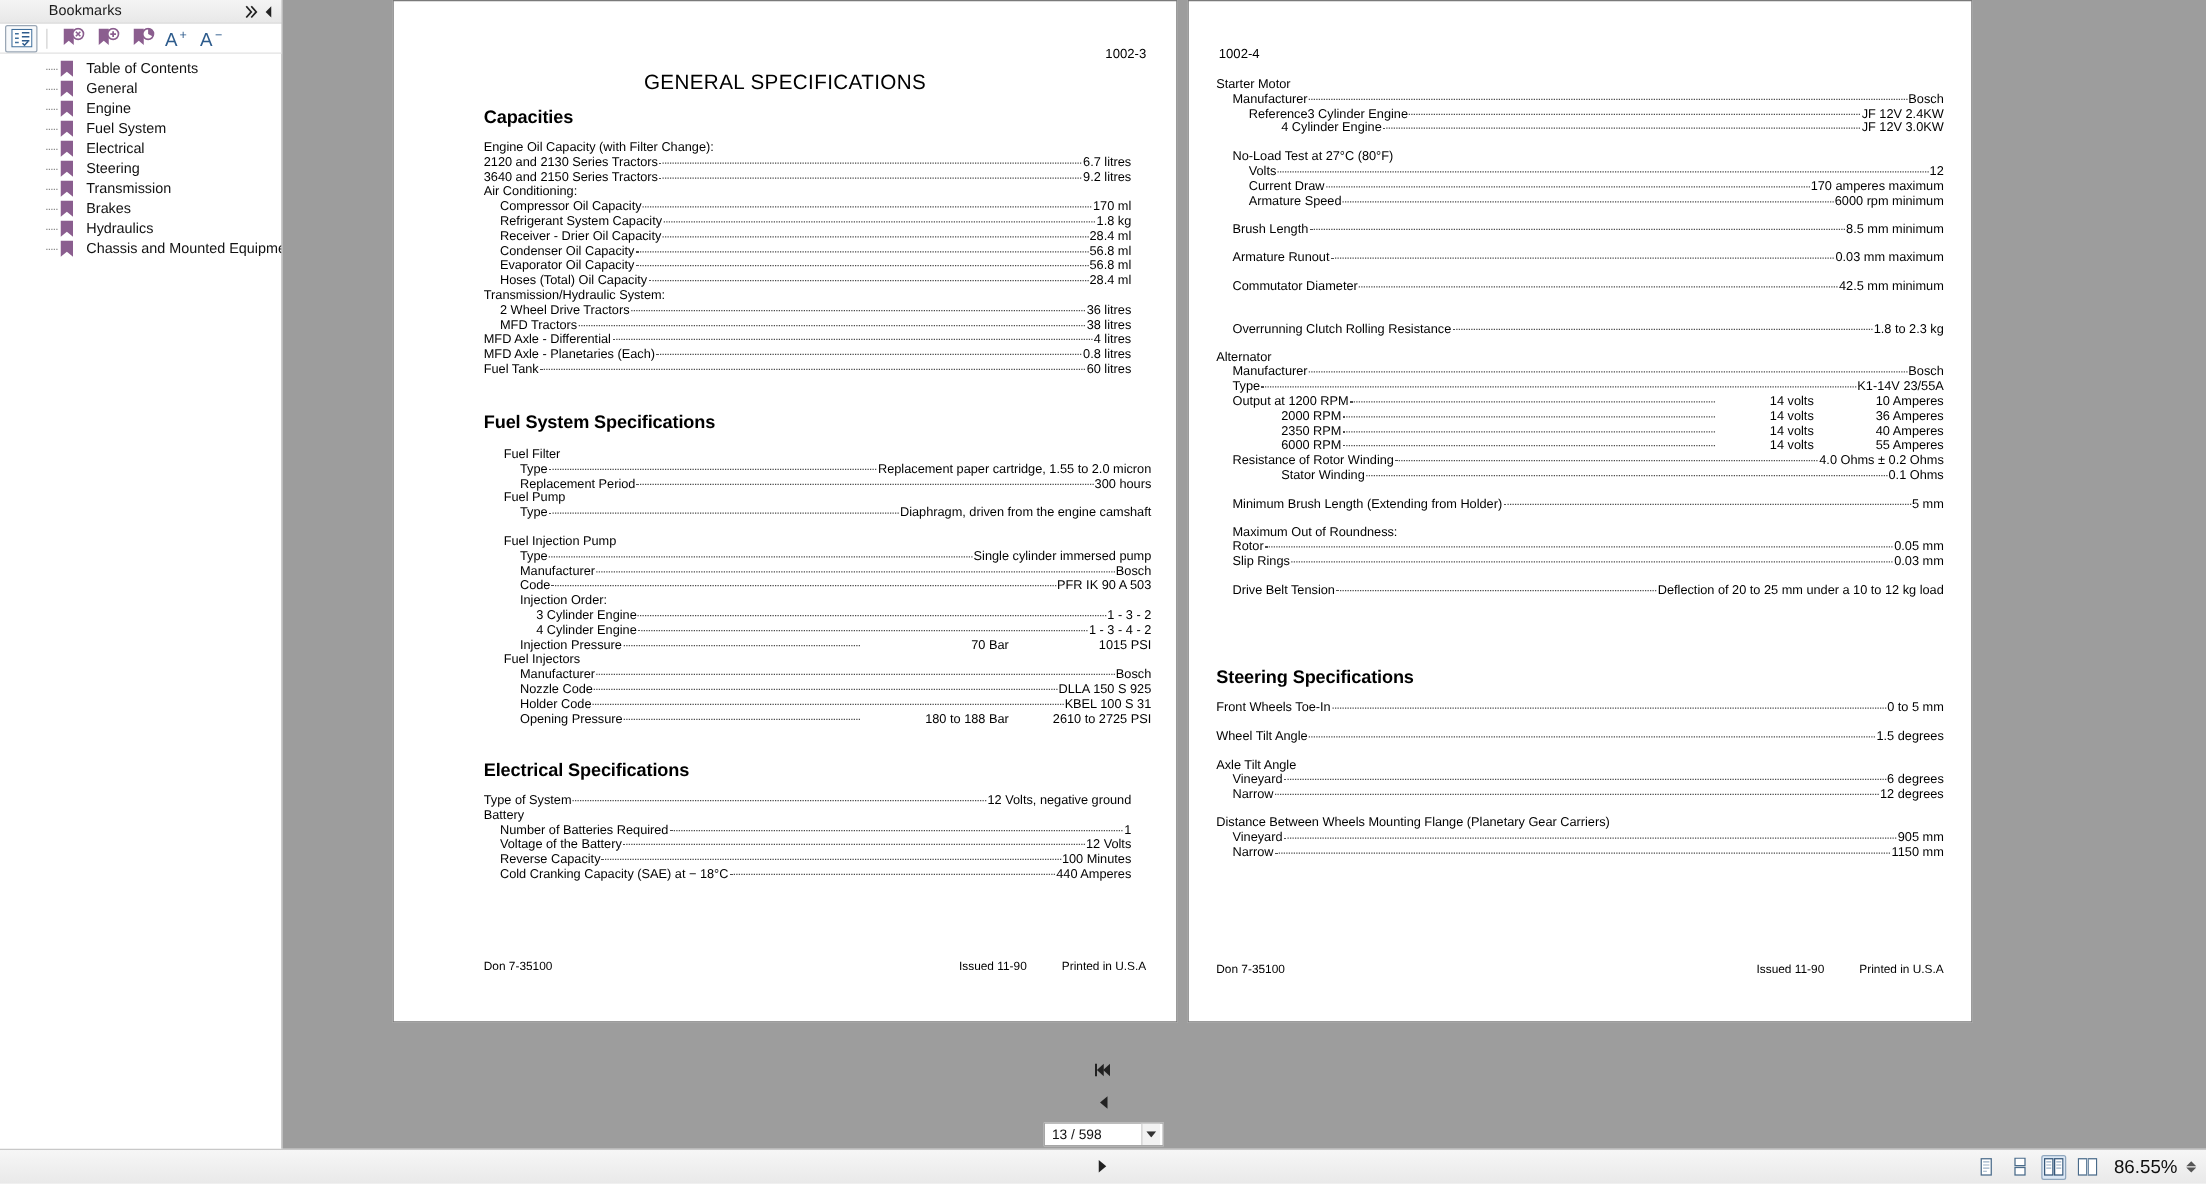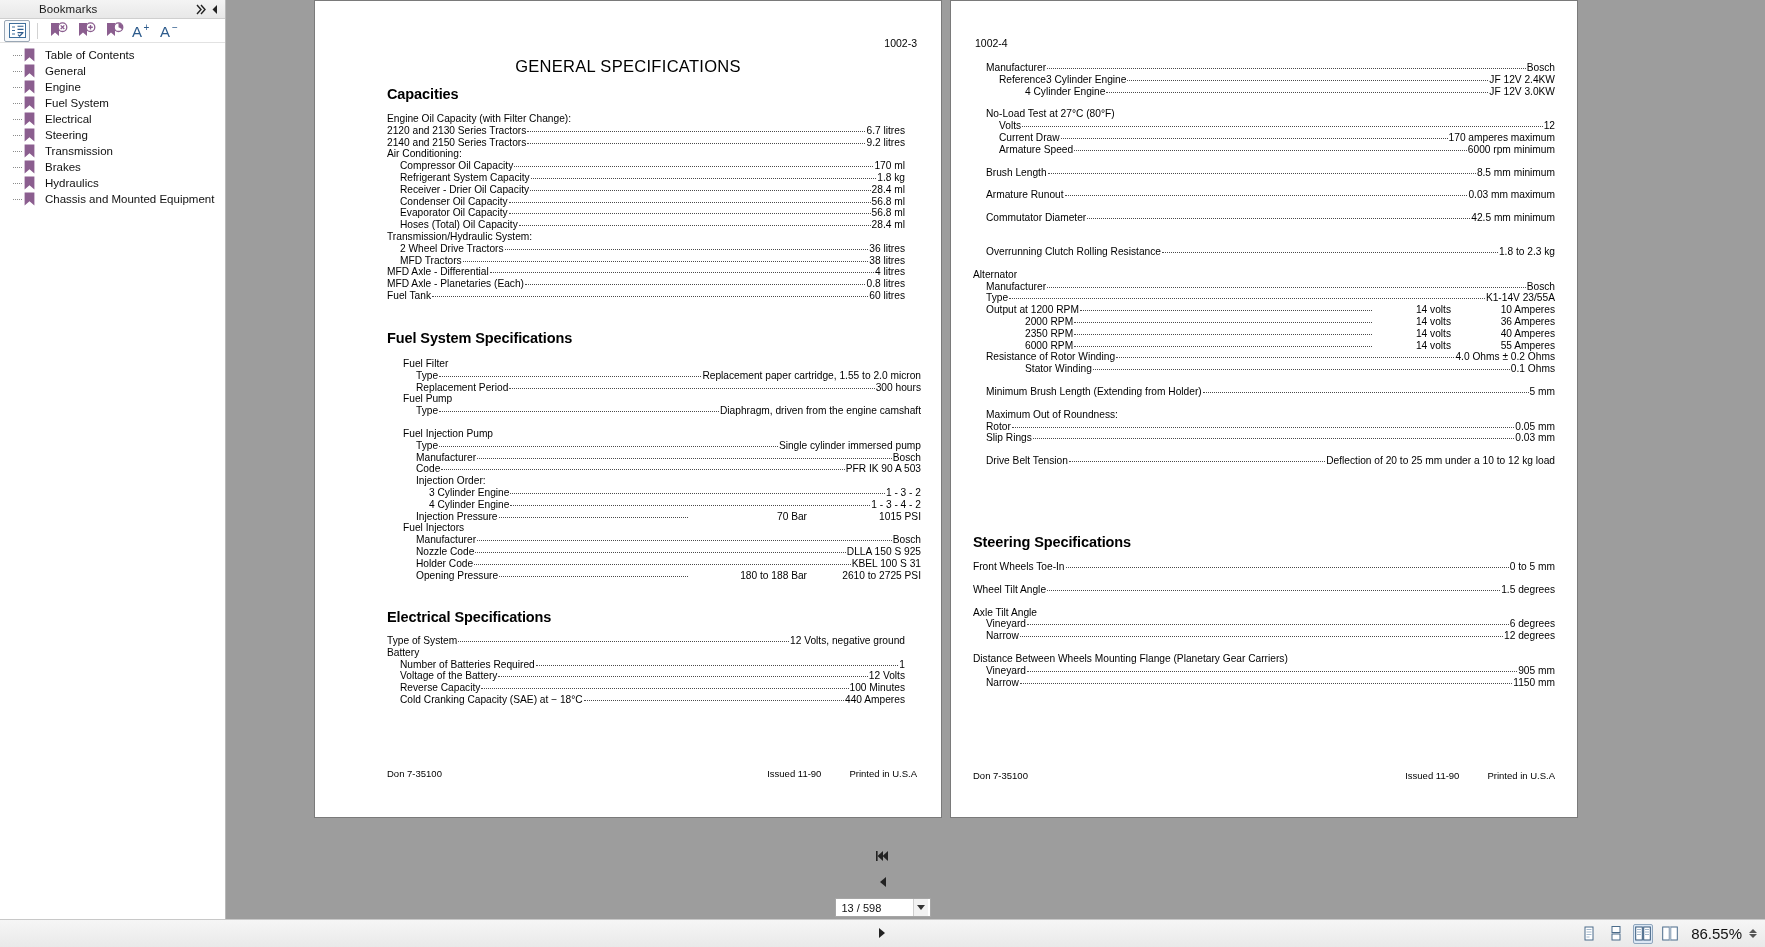--- a/index.html
+++ b/index.html
@@ -37,21 +37,21 @@
     height: 24px; flex: 0 0 24px;
     background: #ffffff;
     border-bottom: 1px solid #e2e2e2;
     display: flex; align-items: center; gap: 2px;
     padding: 0 4px;
   }
   .tb-btn { width: 26px; height: 22px; display: flex; align-items: center; justify-content: center; border: 1px solid transparent; border-radius: 2px; }
   .tb-btn.framed { border-color: #9aa7b5; background: #f7f9fb; }
   .tb-sep { width: 1px; height: 16px; background: #d2d2d2; margin: 0 5px; }
 
-  .bm-tree { flex: 1 1 auto; overflow: hidden; padding-top: 4px; }
+  .bm-tree { flex: 1 1 auto; overflow: hidden; padding-top: 4px; margin-left: 24px; }
   .bm-item {
     display: flex; align-items: center;
     height: 16px;
     padding-left: 10px;
     font-size: 11.5px; color: #111;
     white-space: nowrap;
   }
   .bm-dash { width: 14px; flex: 0 0 14px; display:flex; align-items:center; justify-content:center; }
   .bm-dash i { display:block; width: 9px; height: 1px; border-top: 1px dotted #8b8b8b; }
   .bm-flag { flex: 0 0 13px; width: 13px; height: 15px; margin-right: 8px; display:block; }
@@ -305,21 +305,21 @@
                 <div class="spec-block" style="left: 72px; top: 112px; width: 518px;">
                   <div class="row i0">
                     <span class="lbl">Engine Oil Capacity (with Filter Change):</span>
                   </div>
                   <div class="row i0">
                     <span class="lbl">2120 and 2130 Series Tractors</span>
                     <span class="dots"></span>
                     <span class="val">6.7 litres</span>
                   </div>
                   <div class="row i0">
-                    <span class="lbl">2140 and 2150 Series Tractors</span>
+                    <span class="lbl">3640 and 2150 Series Tractors</span>
                     <span class="dots"></span>
                     <span class="val">9.2 litres</span>
                   </div>
                   <div class="row i0">
                     <span class="lbl">Air Conditioning:</span>
                   </div>
                   <div class="row i1">
                     <span class="lbl">Compressor Oil Capacity</span>
                     <span class="dots"></span>
                     <span class="val">170 ml</span>
@@ -502,20 +502,23 @@
               <span>Printed in U.S.A</span>
             </div>
           </div>
         </div>
 
         <div class="page">
           <div class="inner">
             <div class="pgnum" style="left:24px; top:36px;">1002-4</div>
             <div id="right-sections">
                 <div class="spec-block" style="left: 22px; top: 61px; width: 582px;">
+                  <div class="row i0">
+                    <span class="lbl">Starter Motor</span>
+                  </div>
                   <div class="row i1">
                     <span class="lbl">Manufacturer</span>
                     <span class="dots"></span>
                     <span class="val">Bosch</span>
                   </div>
                   <div class="row i2">
                     <span class="lbl">Reference3 Cylinder Engine</span>
                     <span class="dots"></span>
                     <span class="val">JF 12V 2.4KW</span>
                   </div>

